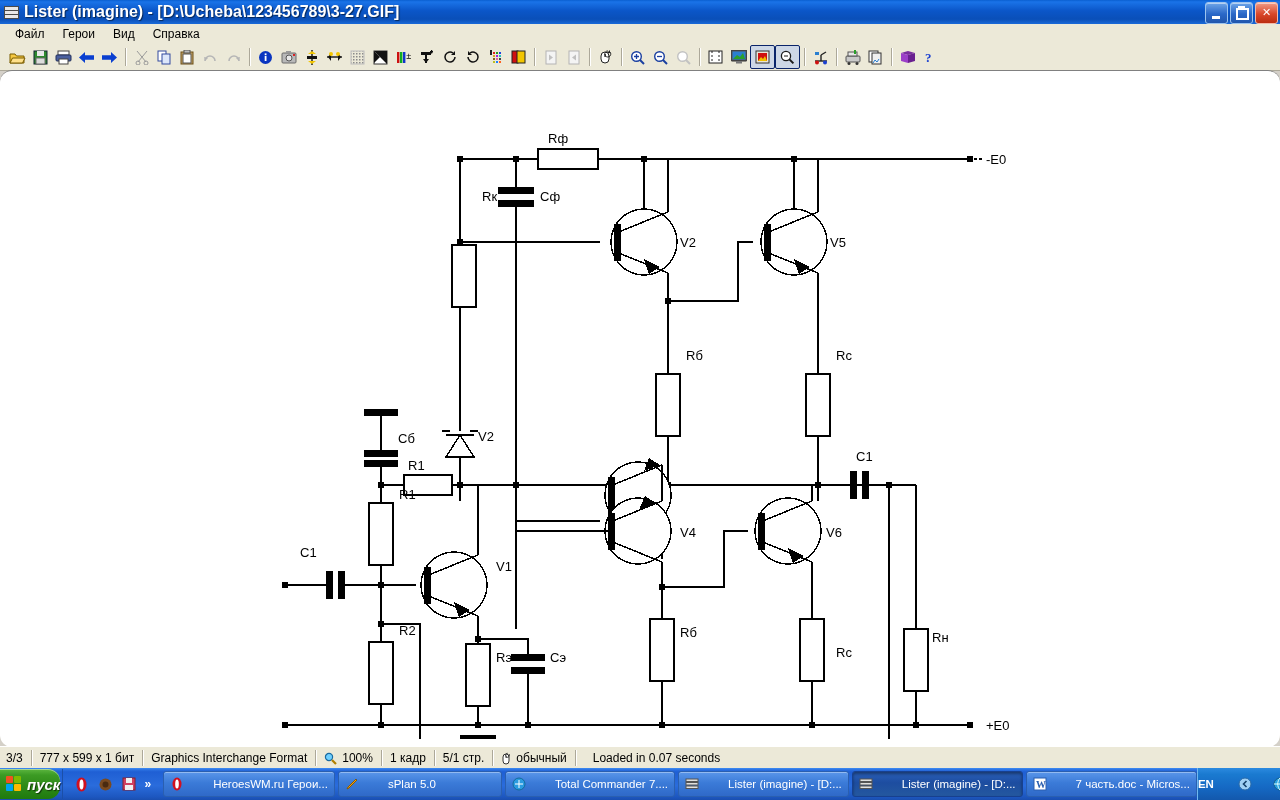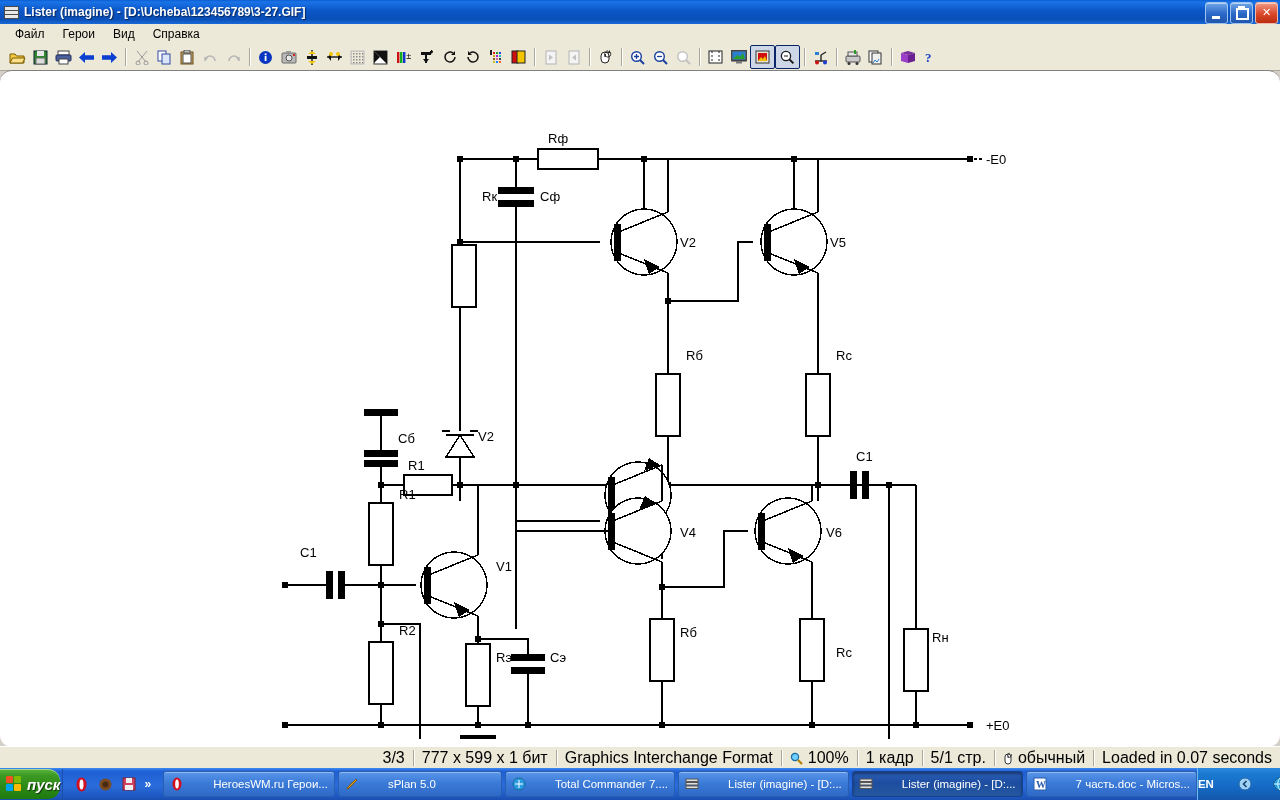--- a/index.html
+++ b/index.html
@@ -18,21 +18,21 @@
   }
   .titlebar .tb-ico{
     width:16px;height:16px;margin-left:4px;margin-right:4px;position:relative;
   }
   .book-ico{width:15px;height:14px;position:relative;}
   .book-ico i{position:absolute;display:block;background:#e8e8e8;border:1px solid #4a4a4a;}
   .book-ico i.b1{left:0;top:2px;width:13px;height:3px;}
   .book-ico i.b2{left:0;top:6px;width:13px;height:3px;}
   .book-ico i.b3{left:0;top:10px;width:13px;height:3px;}
   .title-text{
-    color:#fff;font-size:12px;font-weight:bold;
+    color:#fff;font-size:16px;font-weight:bold;
     text-shadow:1px 1px 1px rgba(0,0,0,.55);
     white-space:nowrap;letter-spacing:0px;
   }
   .tb-buttons{position:absolute;right:2px;top:2px;display:flex;gap:2px;}
   .tb-btn{
     width:21px;height:20px;border:1px solid #9cc4ef;border-radius:3px;
     background:linear-gradient(180deg,#6fa6e8,#2a68c8 55%,#2156ac);
     position:relative;box-shadow:inset 0 1px 0 rgba(255,255,255,.5);
   }
   .tb-btn.close{background:linear-gradient(180deg,#f09b86,#d9472a 55%,#bb2d10);border-color:#f3b9a8;}
@@ -68,28 +68,28 @@
     overflow:hidden;
     border-radius:12px;
   }
   .canvas-wrap{position:absolute;left:8px;top:8px;width:1264px;height:660px;background:#fff;}
   svg.schematic{display:block;}
 
   
   .statusbar{
     position:absolute;left:0;top:746px;width:1280px;height:22px;
     background:#ece9d8;border-top:1px solid #fff;
-    display:flex;align-items:center;font-size:16px;color:#000;justify-content:flex-end;
+    display:flex;align-items:center;font-size:12px;color:#000;
   }
   .sb-cell{
     height:16px;display:flex;align-items:center;padding:0 8px;
     border-right:1px solid #aca899;box-shadow:1px 0 0 #fff;white-space:nowrap;
   }
   .sb-cell.first{padding-left:6px;}
-  .sb-cell.noborder{border-right:none;box-shadow:none;}
+  .sb-cell.noborder{border-right:none;box-shadow:none;margin-left:9px;}
   .sb-ico{margin-right:5px;display:flex;align-items:center;}
 
   
   .taskbar{
     position:absolute;left:0;top:768px;width:1280px;height:32px;
     background:linear-gradient(180deg,#3f8df3 0%,#2a6fe0 6%,#1f5fd4 12%,#2a6cdc 55%,#1d57c0 90%,#1a4fb0 100%);
     display:flex;align-items:center;
   }
   .start-btn{
     width:98px;height:30px;margin-left:0;

